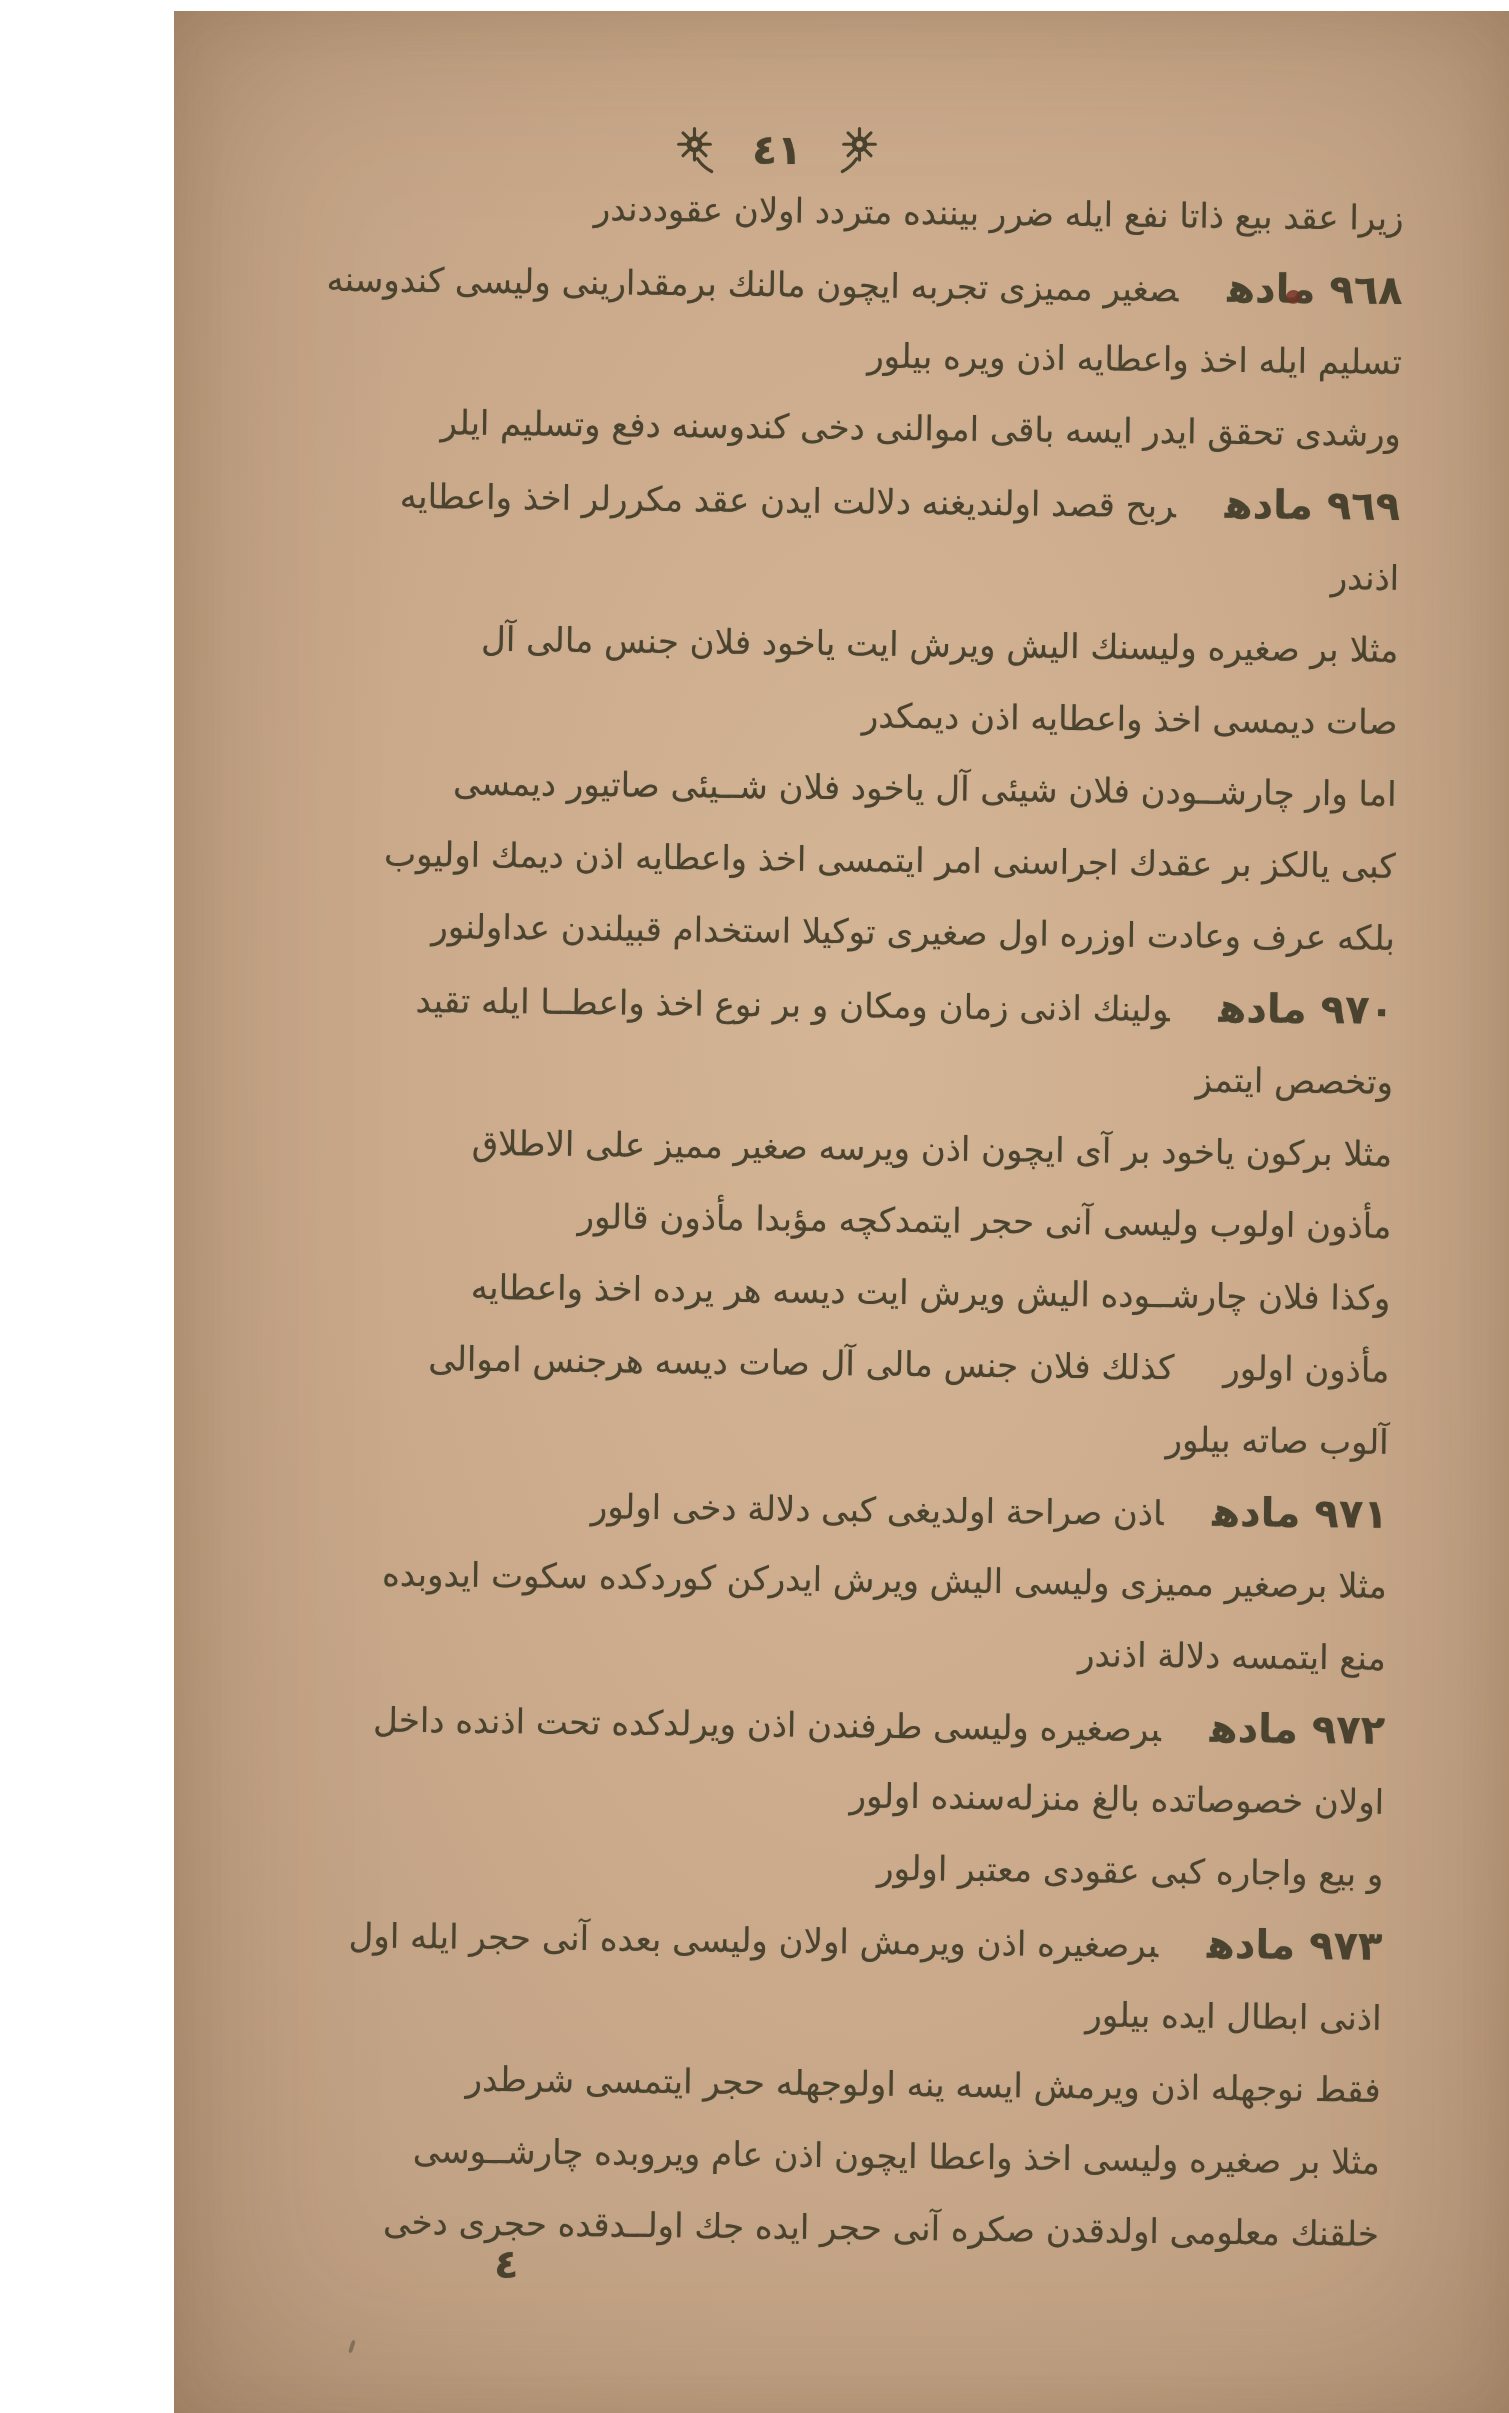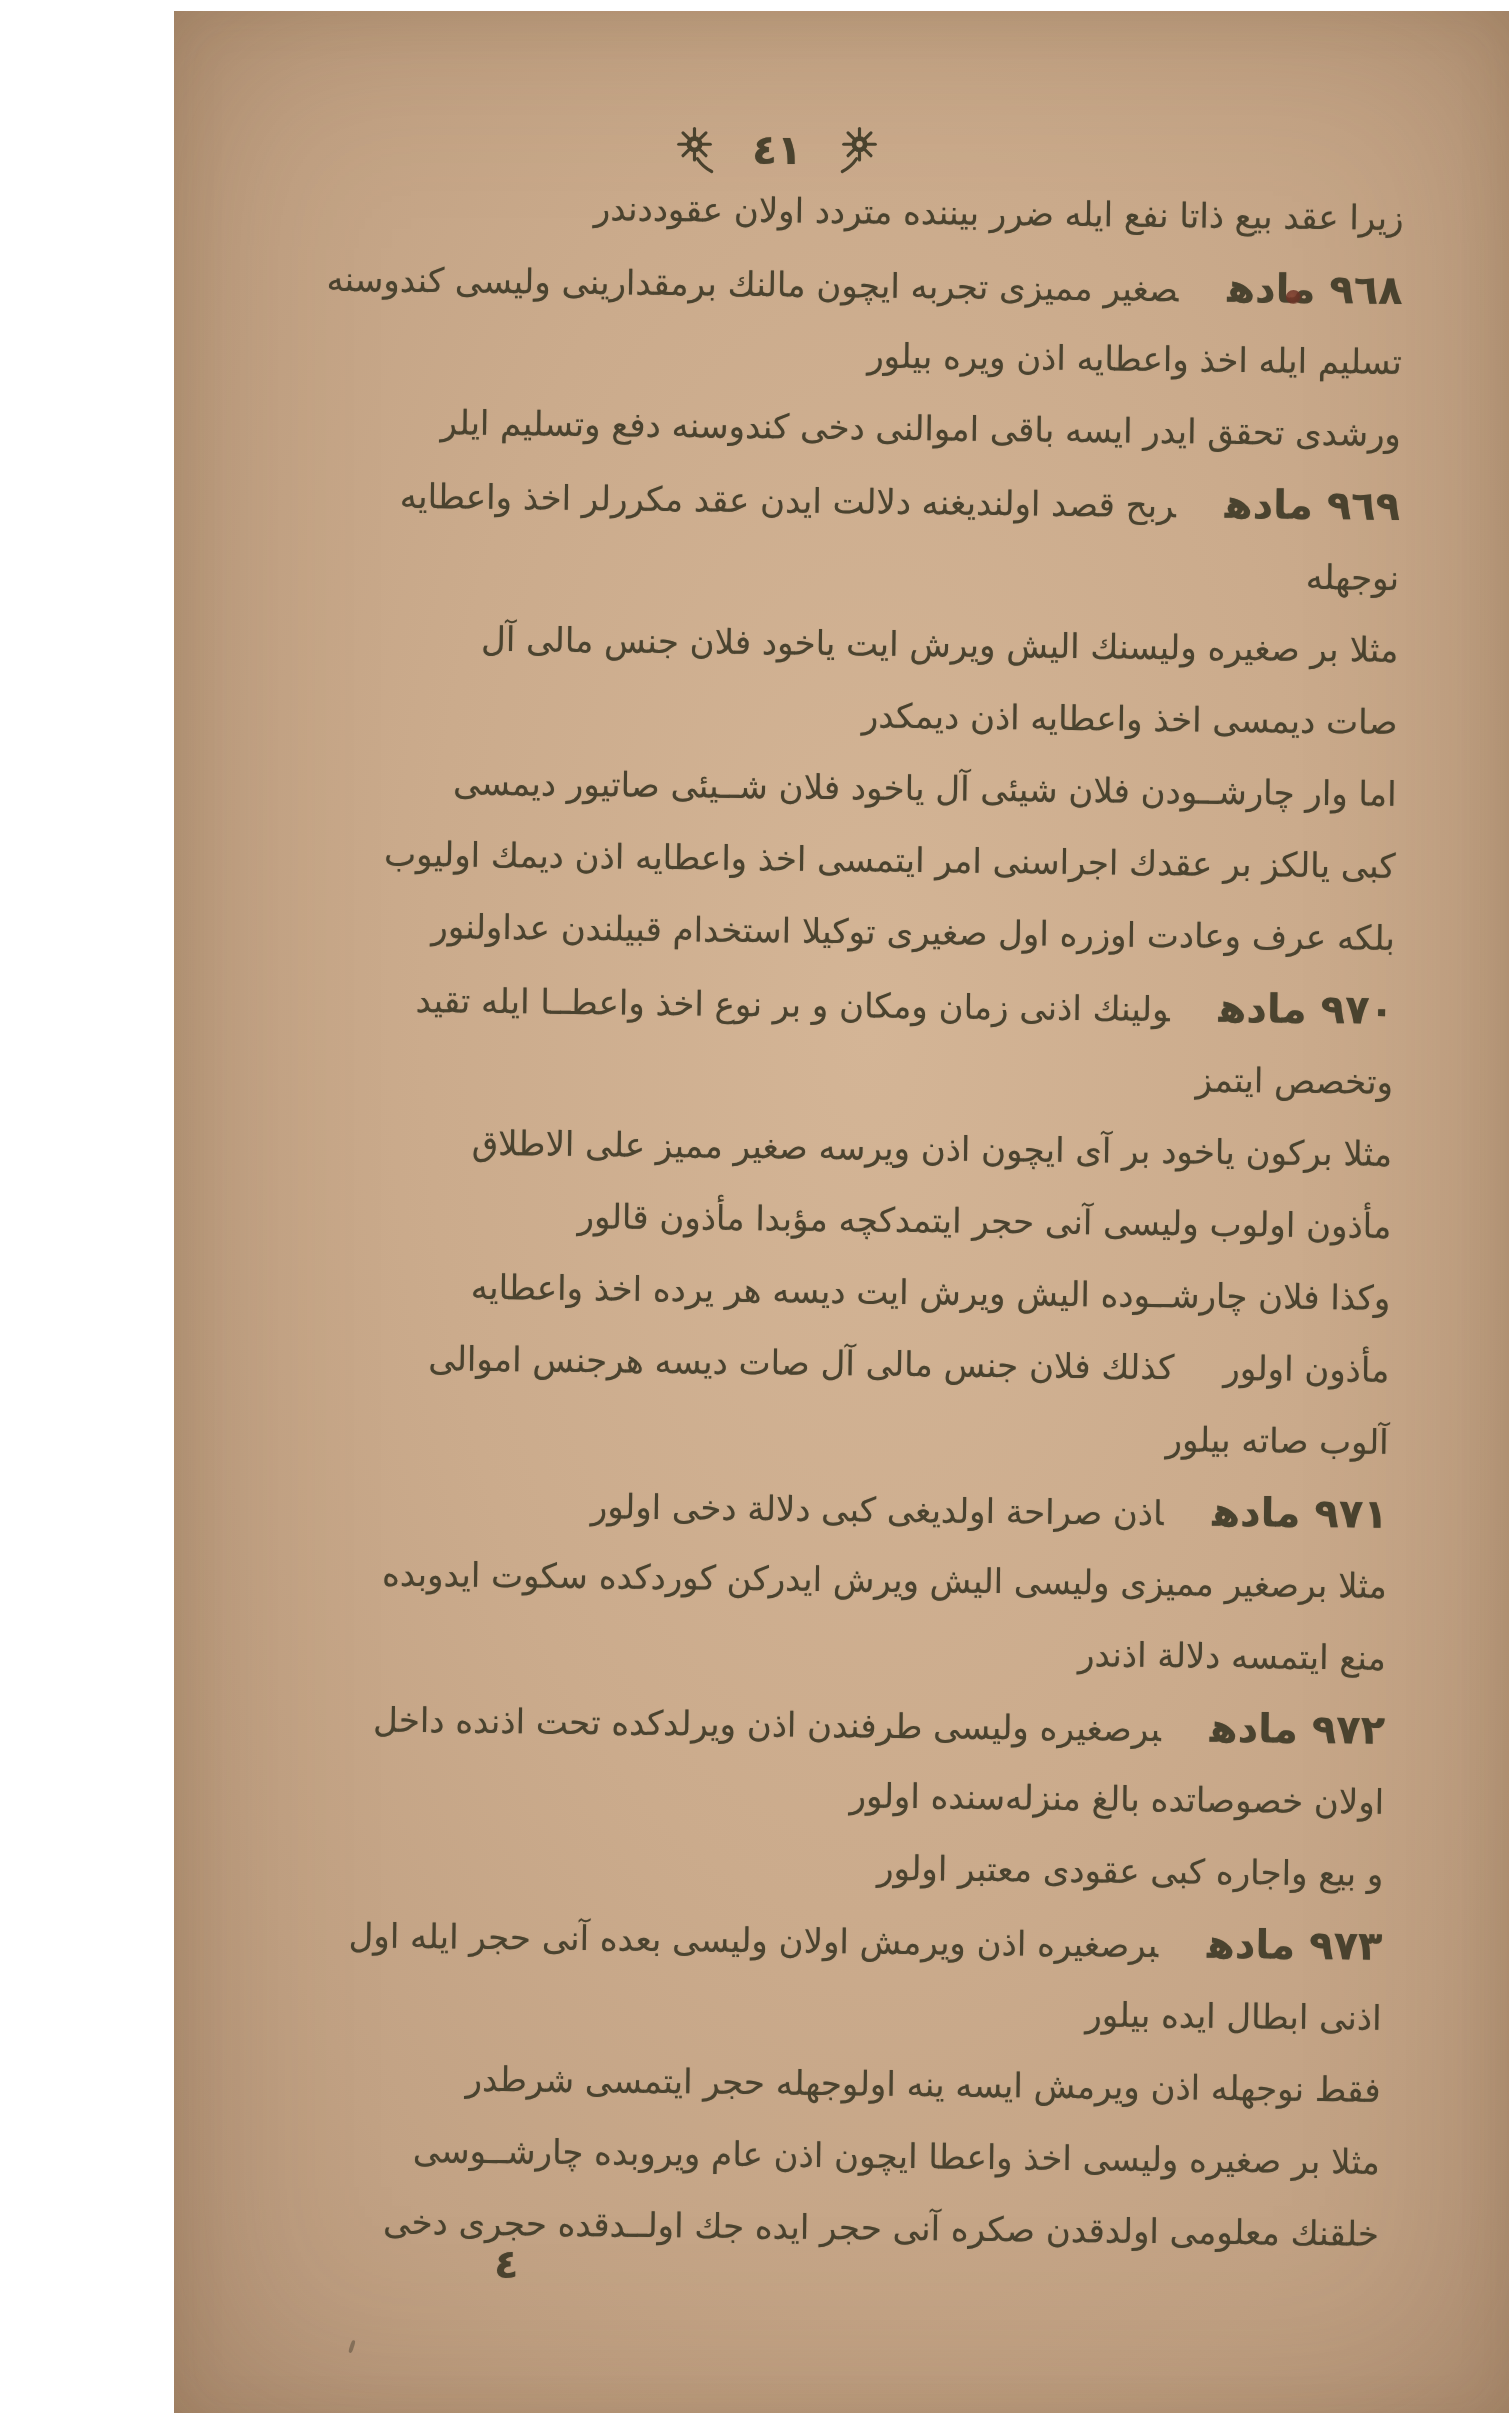--- a/index.html
+++ b/index.html
@@ -84,21 +84,21 @@
       </svg>
     </span>
   </header>
 
   <main class="text-block" id="lines-container">
       <div class="line"><span class="seg">زيرا عقد بيع ذاتا نفع ايله ضرر بيننده متردد اولان عقوددندر</span></div>
       <div class="line"><span class="seg article-label">٩٦٨ ماده</span><span class="seg">صغير مميزى تجربه ايچون مالنك برمقدارينى وليسى كندوسنه</span></div>
       <div class="line"><span class="seg">تسليم ايله اخذ واعطايه اذن ويره بيلور</span></div>
       <div class="line"><span class="seg">ورشدى تحقق ايدر ايسه باقى اموالنى دخى كندوسنه دفع وتسليم ايلر</span></div>
       <div class="line"><span class="seg article-label">٩٦٩ ماده</span><span class="seg">ربح قصد اولنديغنه دلالت ايدن عقد مكررلر اخذ واعطايه</span></div>
-      <div class="line"><span class="seg">نوجهله</span></div>
+      <div class="line"><span class="seg">اذندر</span></div>
       <div class="line"><span class="seg">مثلا بر صغيره وليسنك اليش ويرش ايت ياخود فلان جنس مالى آل</span></div>
       <div class="line"><span class="seg">صات ديمسى اخذ واعطايه اذن ديمكدر</span></div>
       <div class="line"><span class="seg">اما وار چارشــودن فلان شيئى آل ياخود فلان شــيئى صاتيور ديمسى</span></div>
       <div class="line"><span class="seg">كبى يالكز بر عقدك اجراسنى امر ايتمسى اخذ واعطايه اذن ديمك اوليوب</span></div>
       <div class="line"><span class="seg">بلكه عرف وعادت اوزره اول صغيرى توكيلا استخدام قبيلندن عداولنور</span></div>
       <div class="line"><span class="seg article-label">٩٧٠ ماده</span><span class="seg">ولينك اذنى زمان ومكان و بر نوع اخذ واعطــا ايله تقيد</span></div>
       <div class="line"><span class="seg">وتخصص ايتمز</span></div>
       <div class="line"><span class="seg">مثلا بركون ياخود بر آى ايچون اذن ويرسه صغير مميز على الاطلاق</span></div>
       <div class="line"><span class="seg">مأذون اولوب وليسى آنى حجر ايتمدكچه مؤبدا مأذون قالور</span></div>
       <div class="line"><span class="seg">وكذا فلان چارشــوده اليش ويرش ايت ديسه هر يرده اخذ واعطايه</span></div>

